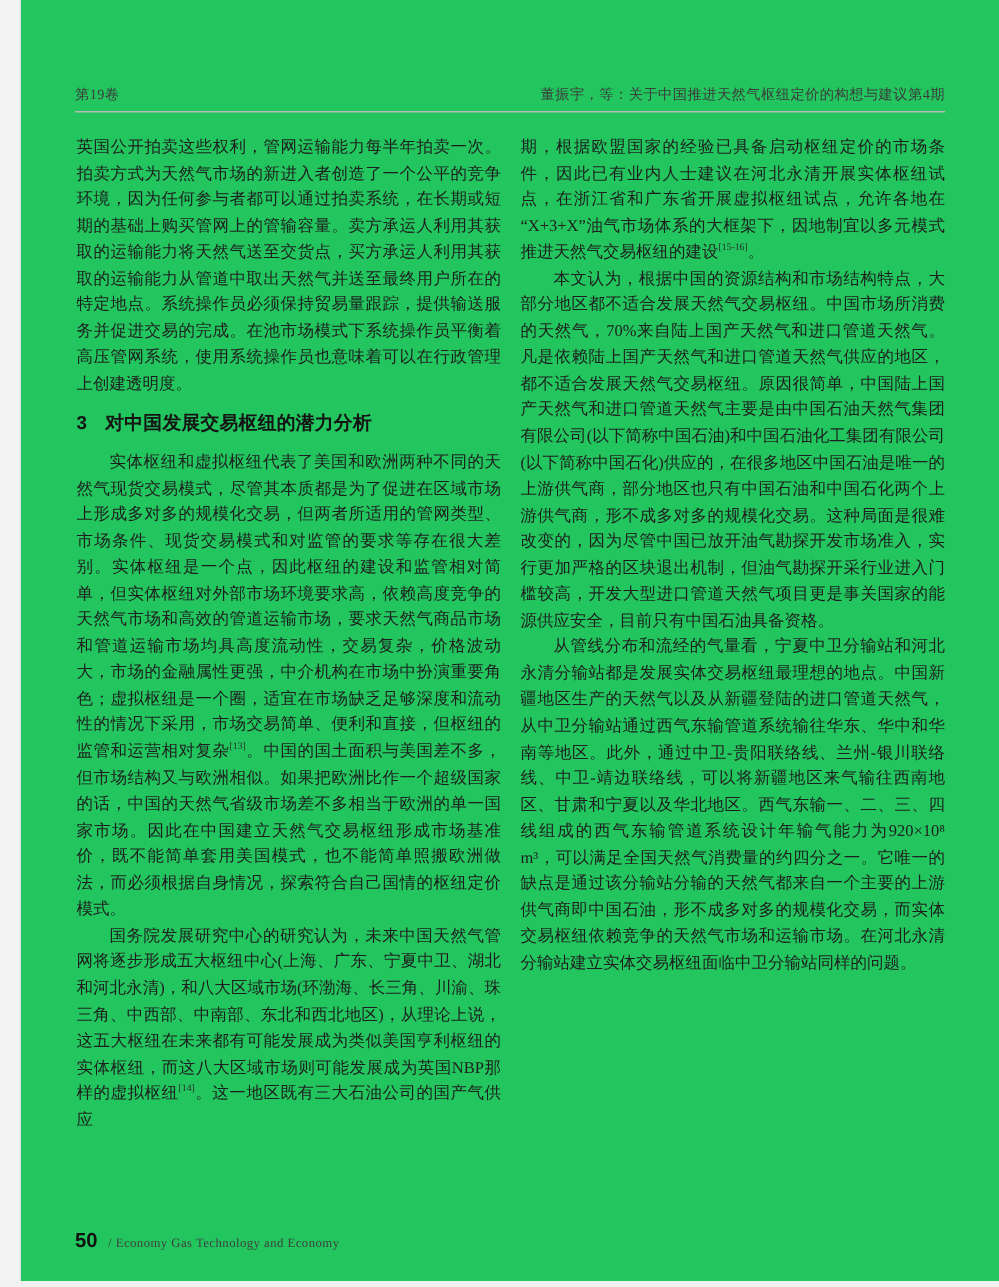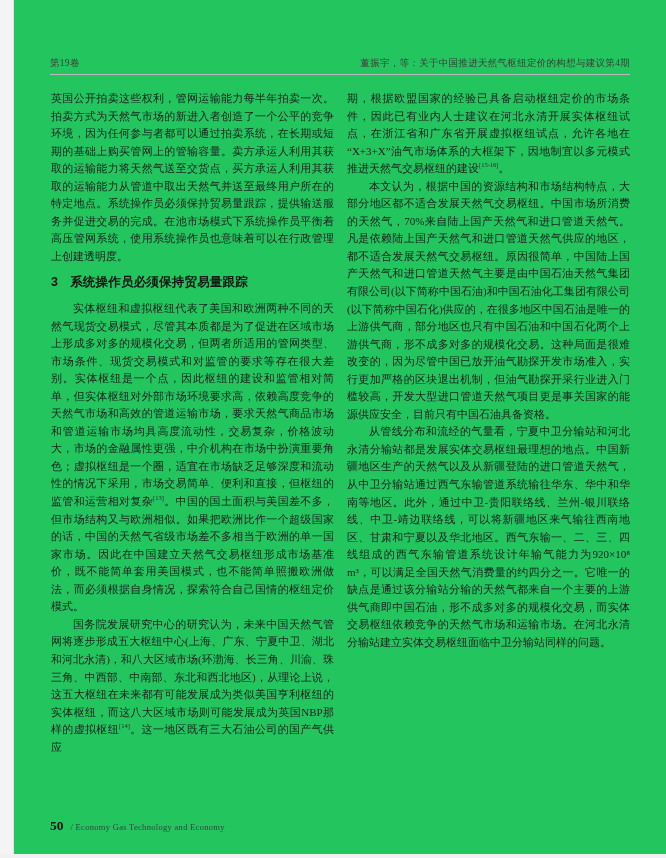--- a/index.html
+++ b/index.html
@@ -58,21 +58,21 @@
   sup.ref {
     font-size: 6.5px; line-height: 0; vertical-align: super;
     color: #2a2a2a; letter-spacing: 0;
   }
 
   .page-footer {
     position: absolute; left: 36px; bottom: 24px;
     display: flex; align-items: baseline; gap: 7px;
   }
   .page-footer .pgnum {
-    font-family: Liberation Serif, serif;
+    font-family: Liberation Sans, sans-serif;
     font-weight: bold; font-size: 13.5px; color: #111;
   }
   .page-footer .journal {
     font-size: 8.5px; color: #3f3f3f; letter-spacing: 0.3px;
   }
 </style>
 </head>
 <body>
 
 <div class="scan-edge-left"></div>
@@ -84,21 +84,21 @@
     <span>第4期</span>
   </header>
   <div class="head-rule"></div>
 
   <main class="columns">
 
     <div class="col">
       <p class="noindent">英国公开拍卖这些权利，管网运输能力每半年拍卖一次。拍卖方式为天然气市场的新进入者创造了一个公平的竞争环境，因为任何参与者都可以通过拍卖系统，在长期或短期的基础上购买管网上的管输容量。卖方承运人利用其获取的运输能力将天然气送至交货点，买方承运人利用其获取的运输能力从管道中取出天然气并送至最终用户所在的特定地点。系统操作员必须保持贸易量跟踪，提供输送服务并促进交易的完成。在池市场模式下系统操作员平衡着高压管网系统，使用系统操作员也意味着可以在行政管理上创建透明度。</p>
 
       <h2 class="section-heading">
-        <span class="sec-no">3</span><span>系统操作员必须保持贸易量跟踪</span>
+        <span class="sec-no">3</span><span>对中国发展交易枢纽的潜力分析</span>
       </h2>
 
       <p class="indent"><span>实体枢纽和虚拟枢纽代表了美国和欧洲两种不同的天然气现货交易模式，尽管其本质都是为了促进在区域市场上形成多对多的规模化交易，但两者所适用的管网类型、市场条件、现货交易模式和对监管的要求等存在很大差别。实体枢纽是一个点，因此枢纽的建设和监管相对简单，但实体枢纽对外部市场环境要求高，依赖高度竞争的天然气市场和高效的管道运输市场，要求天然气商品市场和管道运输市场均具高度流动性，交易复杂，价格波动大，市场的金融属性更强，中介机构在市场中扮演重要角色；虚拟枢纽是一个圈，适宜在市场缺乏足够深度和流动性的情况下采用，市场交易简单、便利和直接，但枢纽的监管和运营相对复杂</span><sup class="ref">[13]</sup><span>。中国的国土面积与美国差不多，但市场结构又与欧洲相似。如果把欧洲比作一个超级国家的话，中国的天然气省级市场差不多相当于欧洲的单一国家市场。因此在中国建立天然气交易枢纽形成市场基准价，既不能简单套用美国模式，也不能简单照搬欧洲做法，而必须根据自身情况，探索符合自己国情的枢纽定价模式。</span></p>
 
       <p class="indent"><span>国务院发展研究中心的研究认为，未来中国天然气管网将逐步形成五大枢纽中心(上海、广东、宁夏中卫、湖北和河北永清)，和八大区域市场(环渤海、长三角、川渝、珠三角、中西部、中南部、东北和西北地区)，从理论上说，这五大枢纽在未来都有可能发展成为类似美国亨利枢纽的实体枢纽，而这八大区域市场则可能发展成为英国NBP那样的虚拟枢纽</span><sup class="ref">[14]</sup><span>。这一地区既有三大石油公司的国产气供应</span></p>
     </div>
 
     <div class="col">
       <p class="noindent"><span>期，根据欧盟国家的经验已具备启动枢纽定价的市场条件，因此已有业内人士建议在河北永清开展实体枢纽试点，在浙江省和广东省开展虚拟枢纽试点，允许各地在“X+3+X”油气市场体系的大框架下，因地制宜以多元模式推进天然气交易枢纽的建设</span><sup class="ref">[15-16]</sup><span>。</span></p>
 

